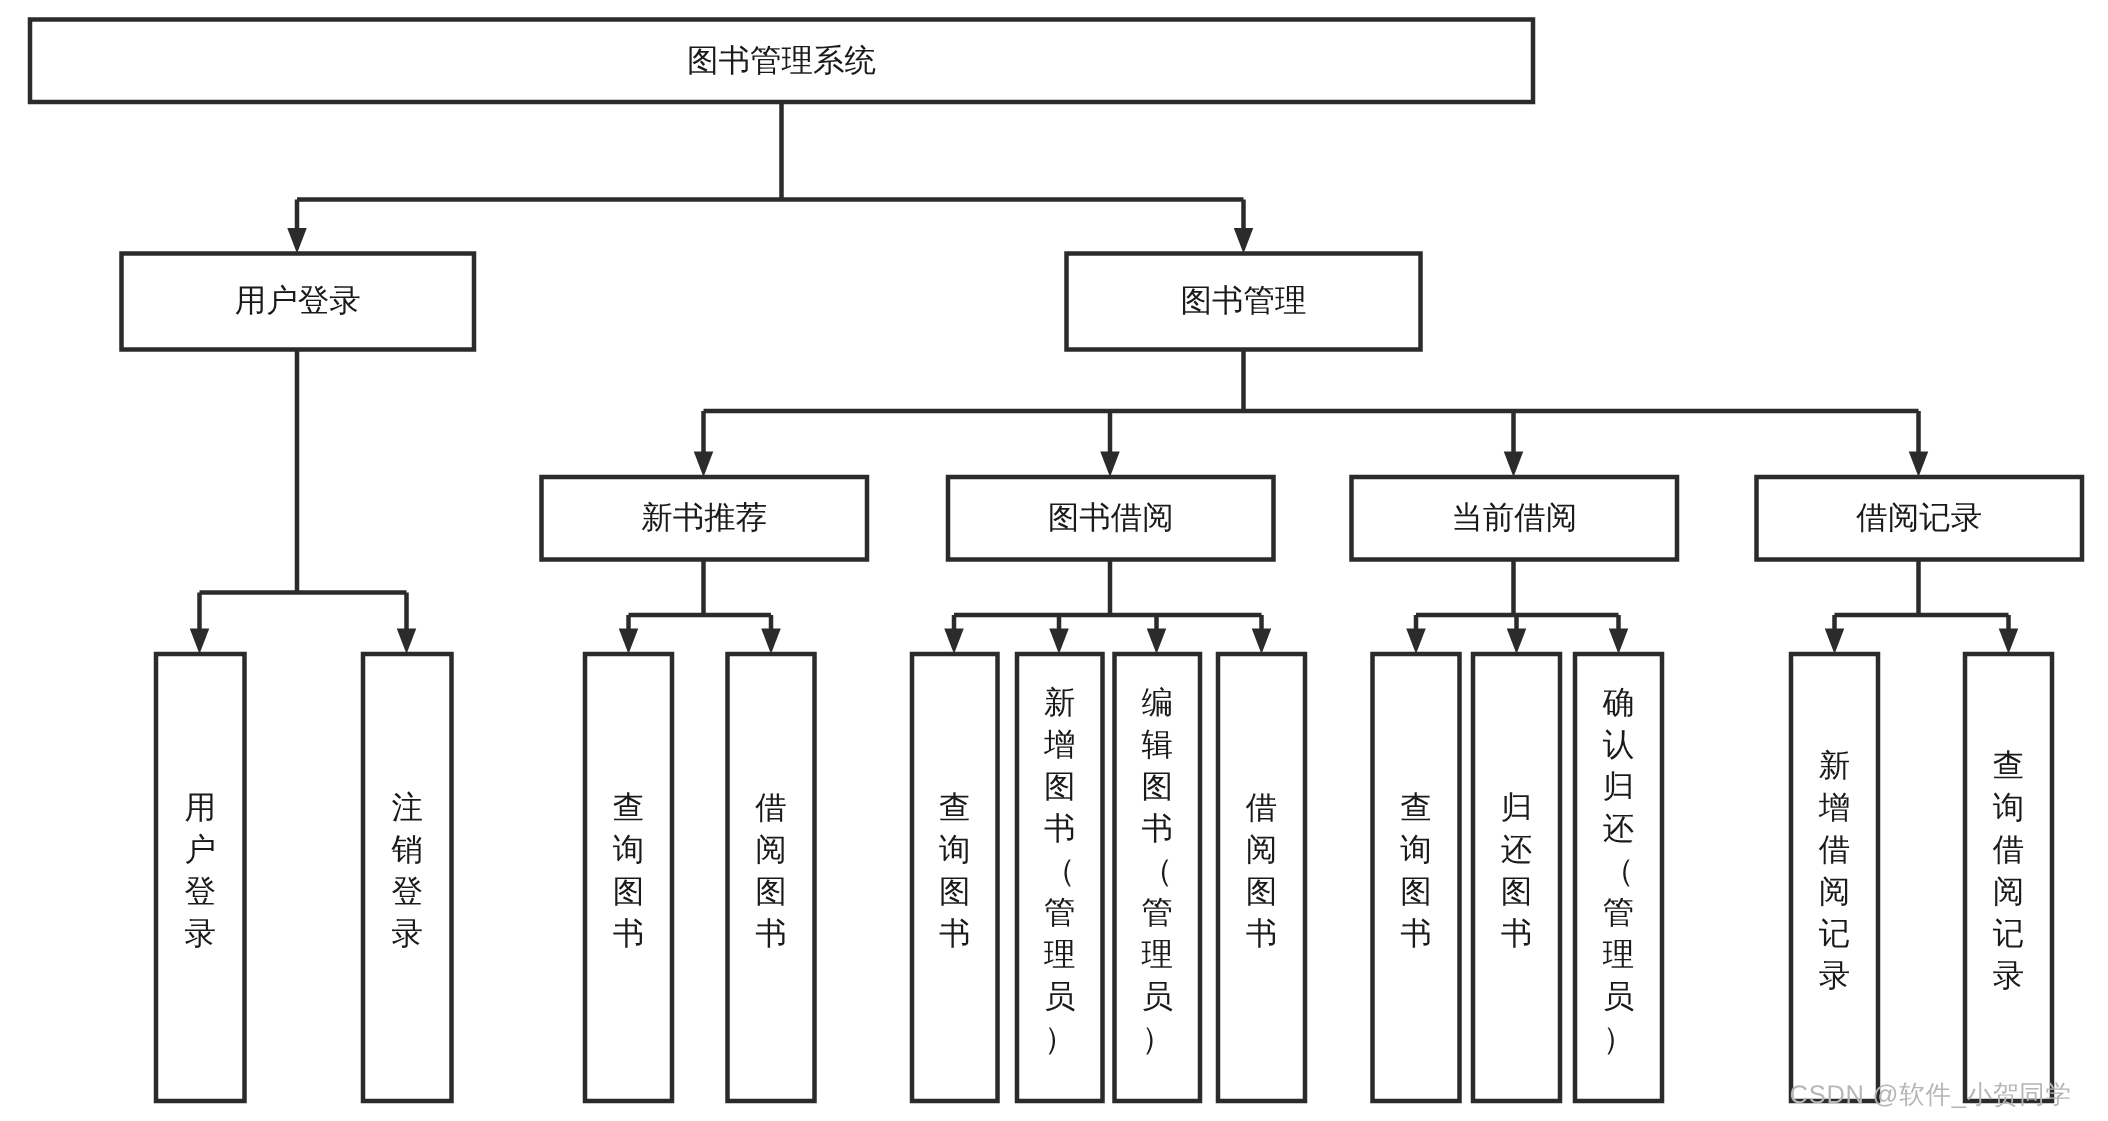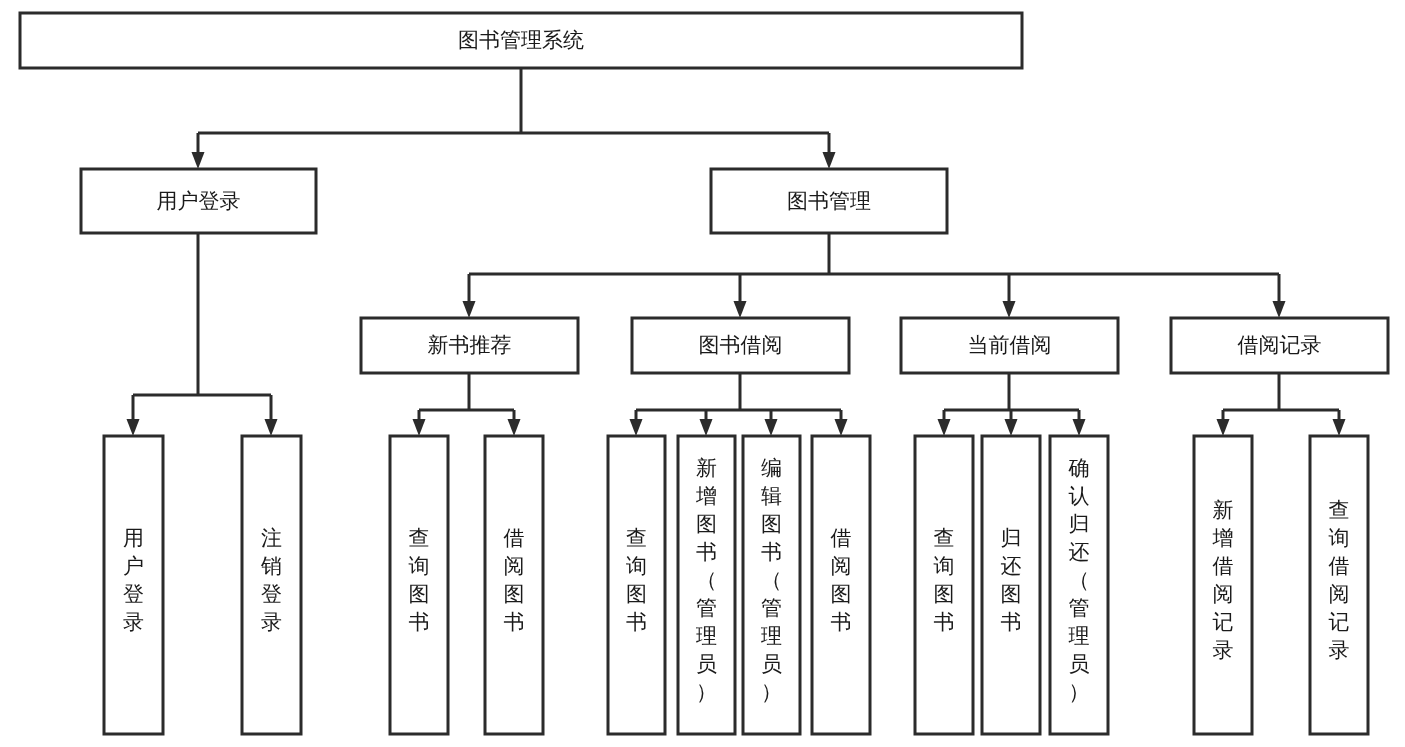--- a/index.html
+++ b/index.html
@@ -211,13 +211,14 @@
         <g>
           <rect x="1194" y="436" width="58" height="298" class="node-rect"></rect>
           <text x="1223" y="517" class="node-label-v"><tspan x="1223" dy="0">新</tspan><tspan x="1223" dy="28">增</tspan><tspan x="1223" dy="28">借</tspan><tspan x="1223" dy="28">阅</tspan><tspan x="1223" dy="28">记</tspan><tspan x="1223" dy="28">录</tspan></text>
         </g>
         <g>
           <rect x="1310" y="436" width="58" height="298" class="node-rect"></rect>
           <text x="1339" y="517" class="node-label-v"><tspan x="1339" dy="0">查</tspan><tspan x="1339" dy="28">询</tspan><tspan x="1339" dy="28">借</tspan><tspan x="1339" dy="28">阅</tspan><tspan x="1339" dy="28">记</tspan><tspan x="1339" dy="28">录</tspan></text>
         </g>
       </g>
   </svg>
+  <div class="watermark-text" style="left: 1193px; top: 718px;">CSDN @软件_小贺同学</div>
 </div>
 
 </body></html>

